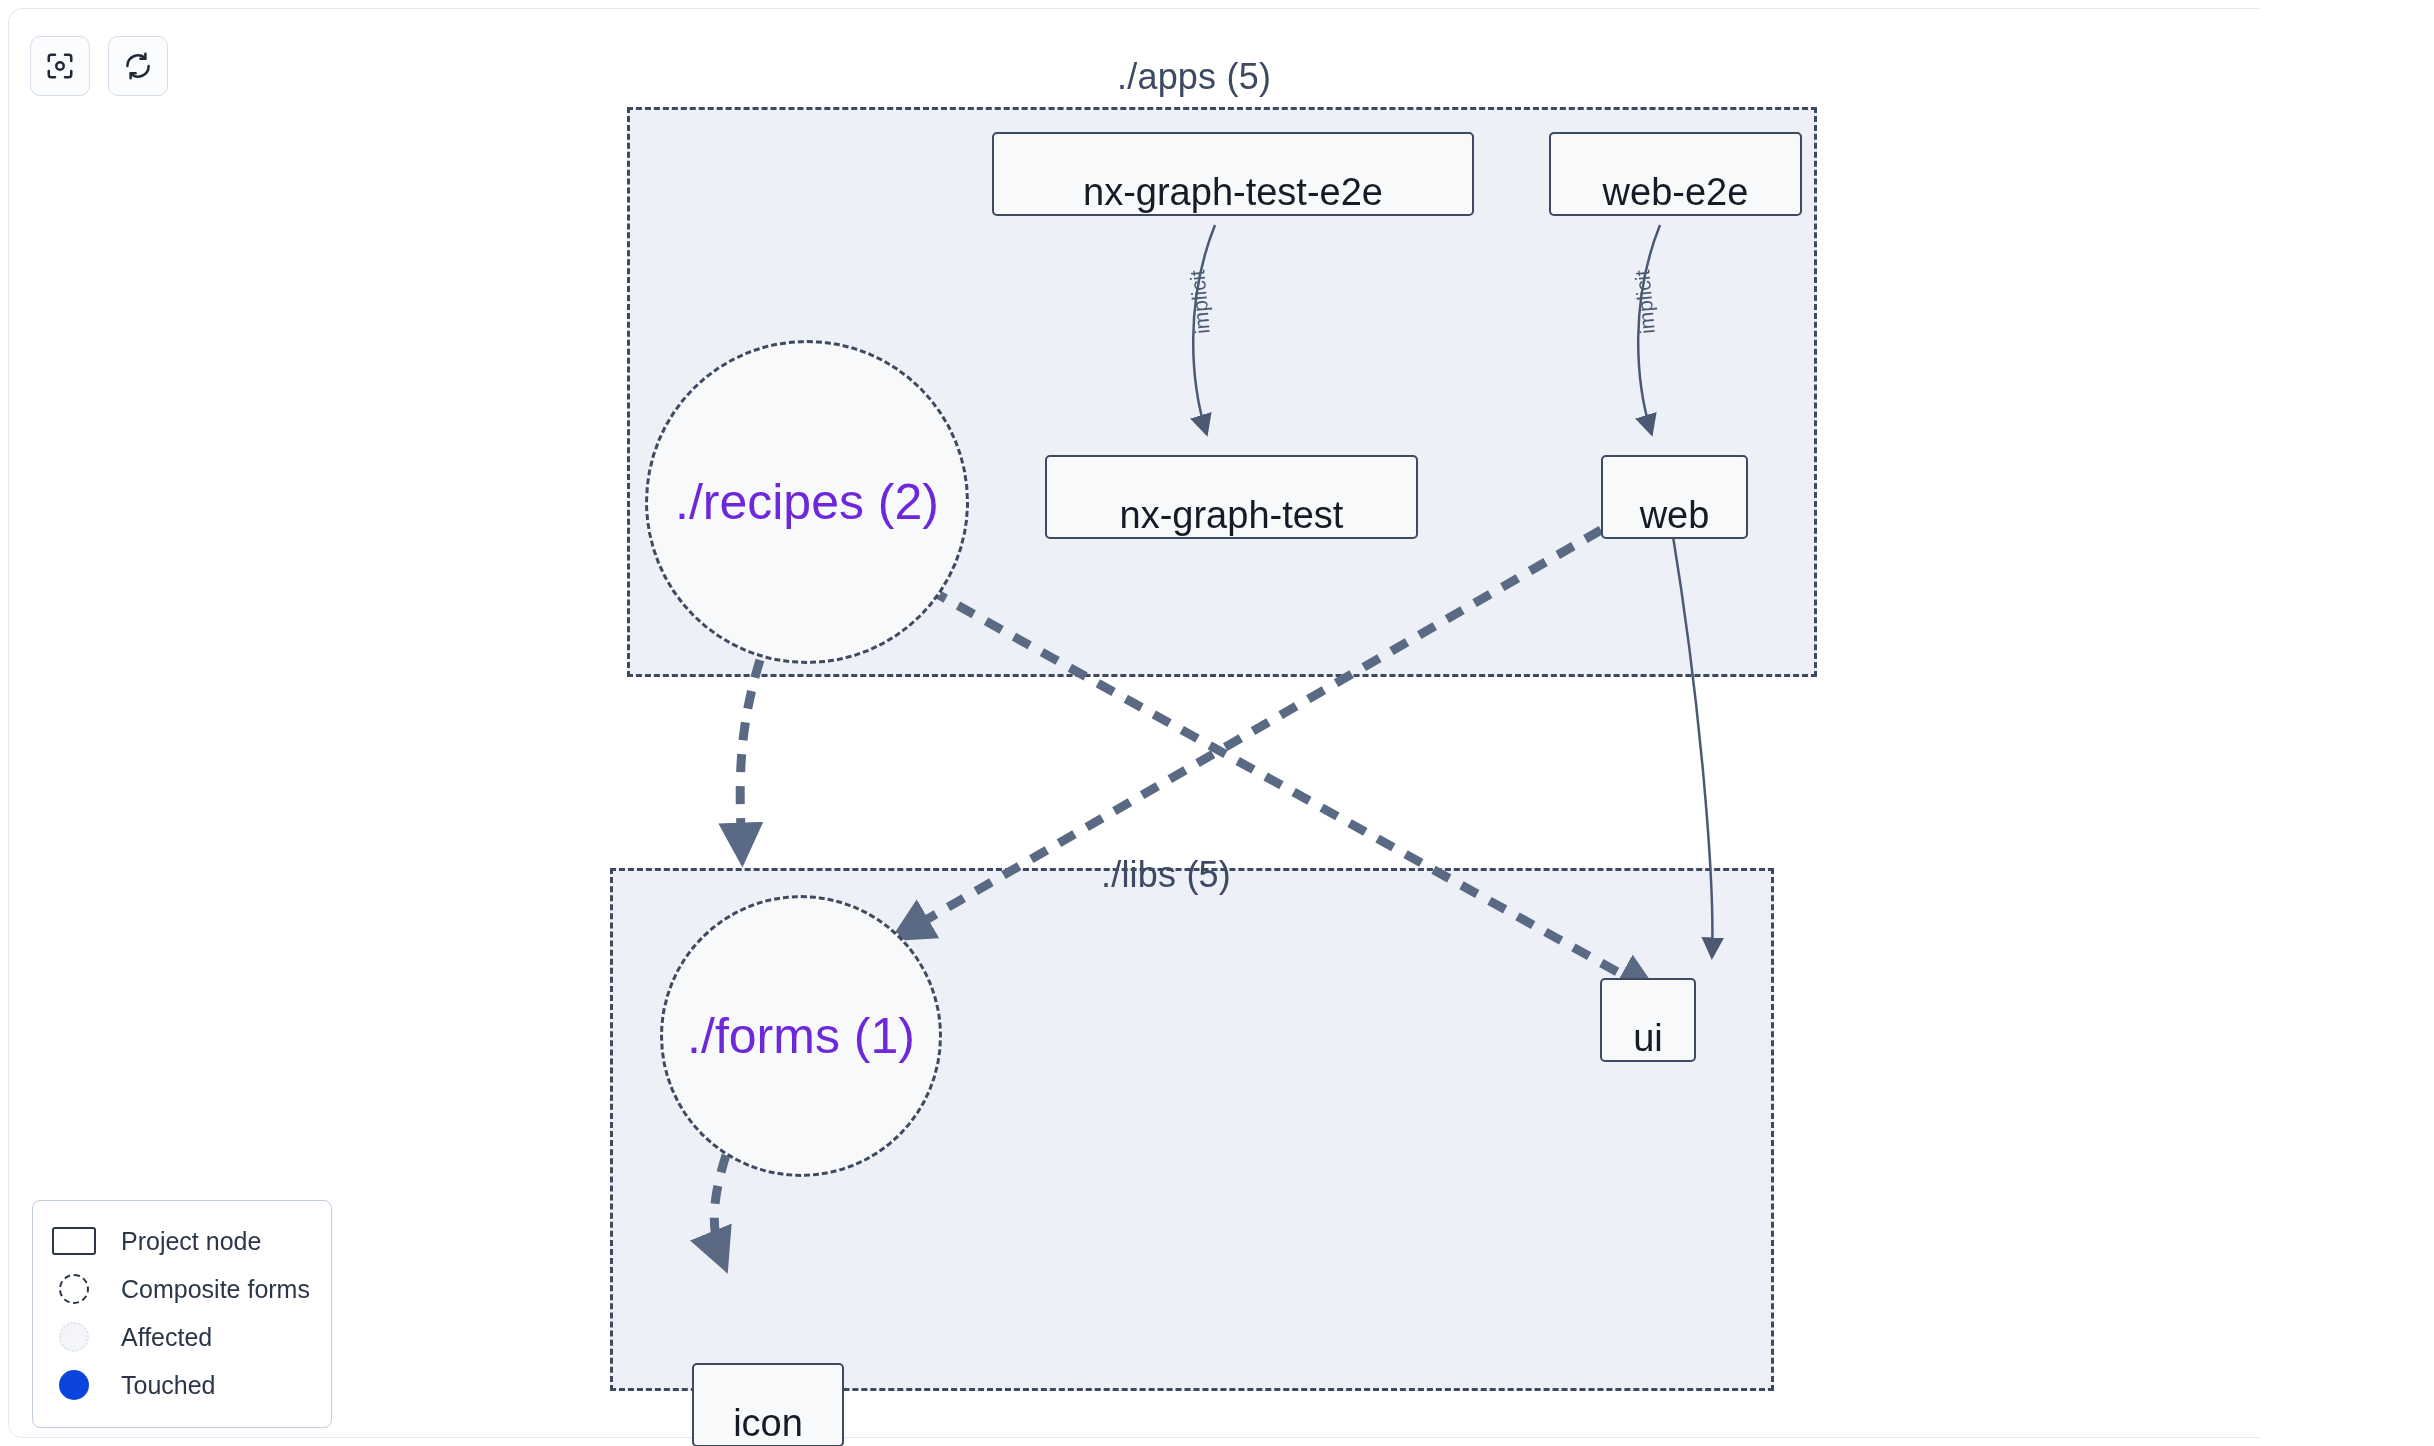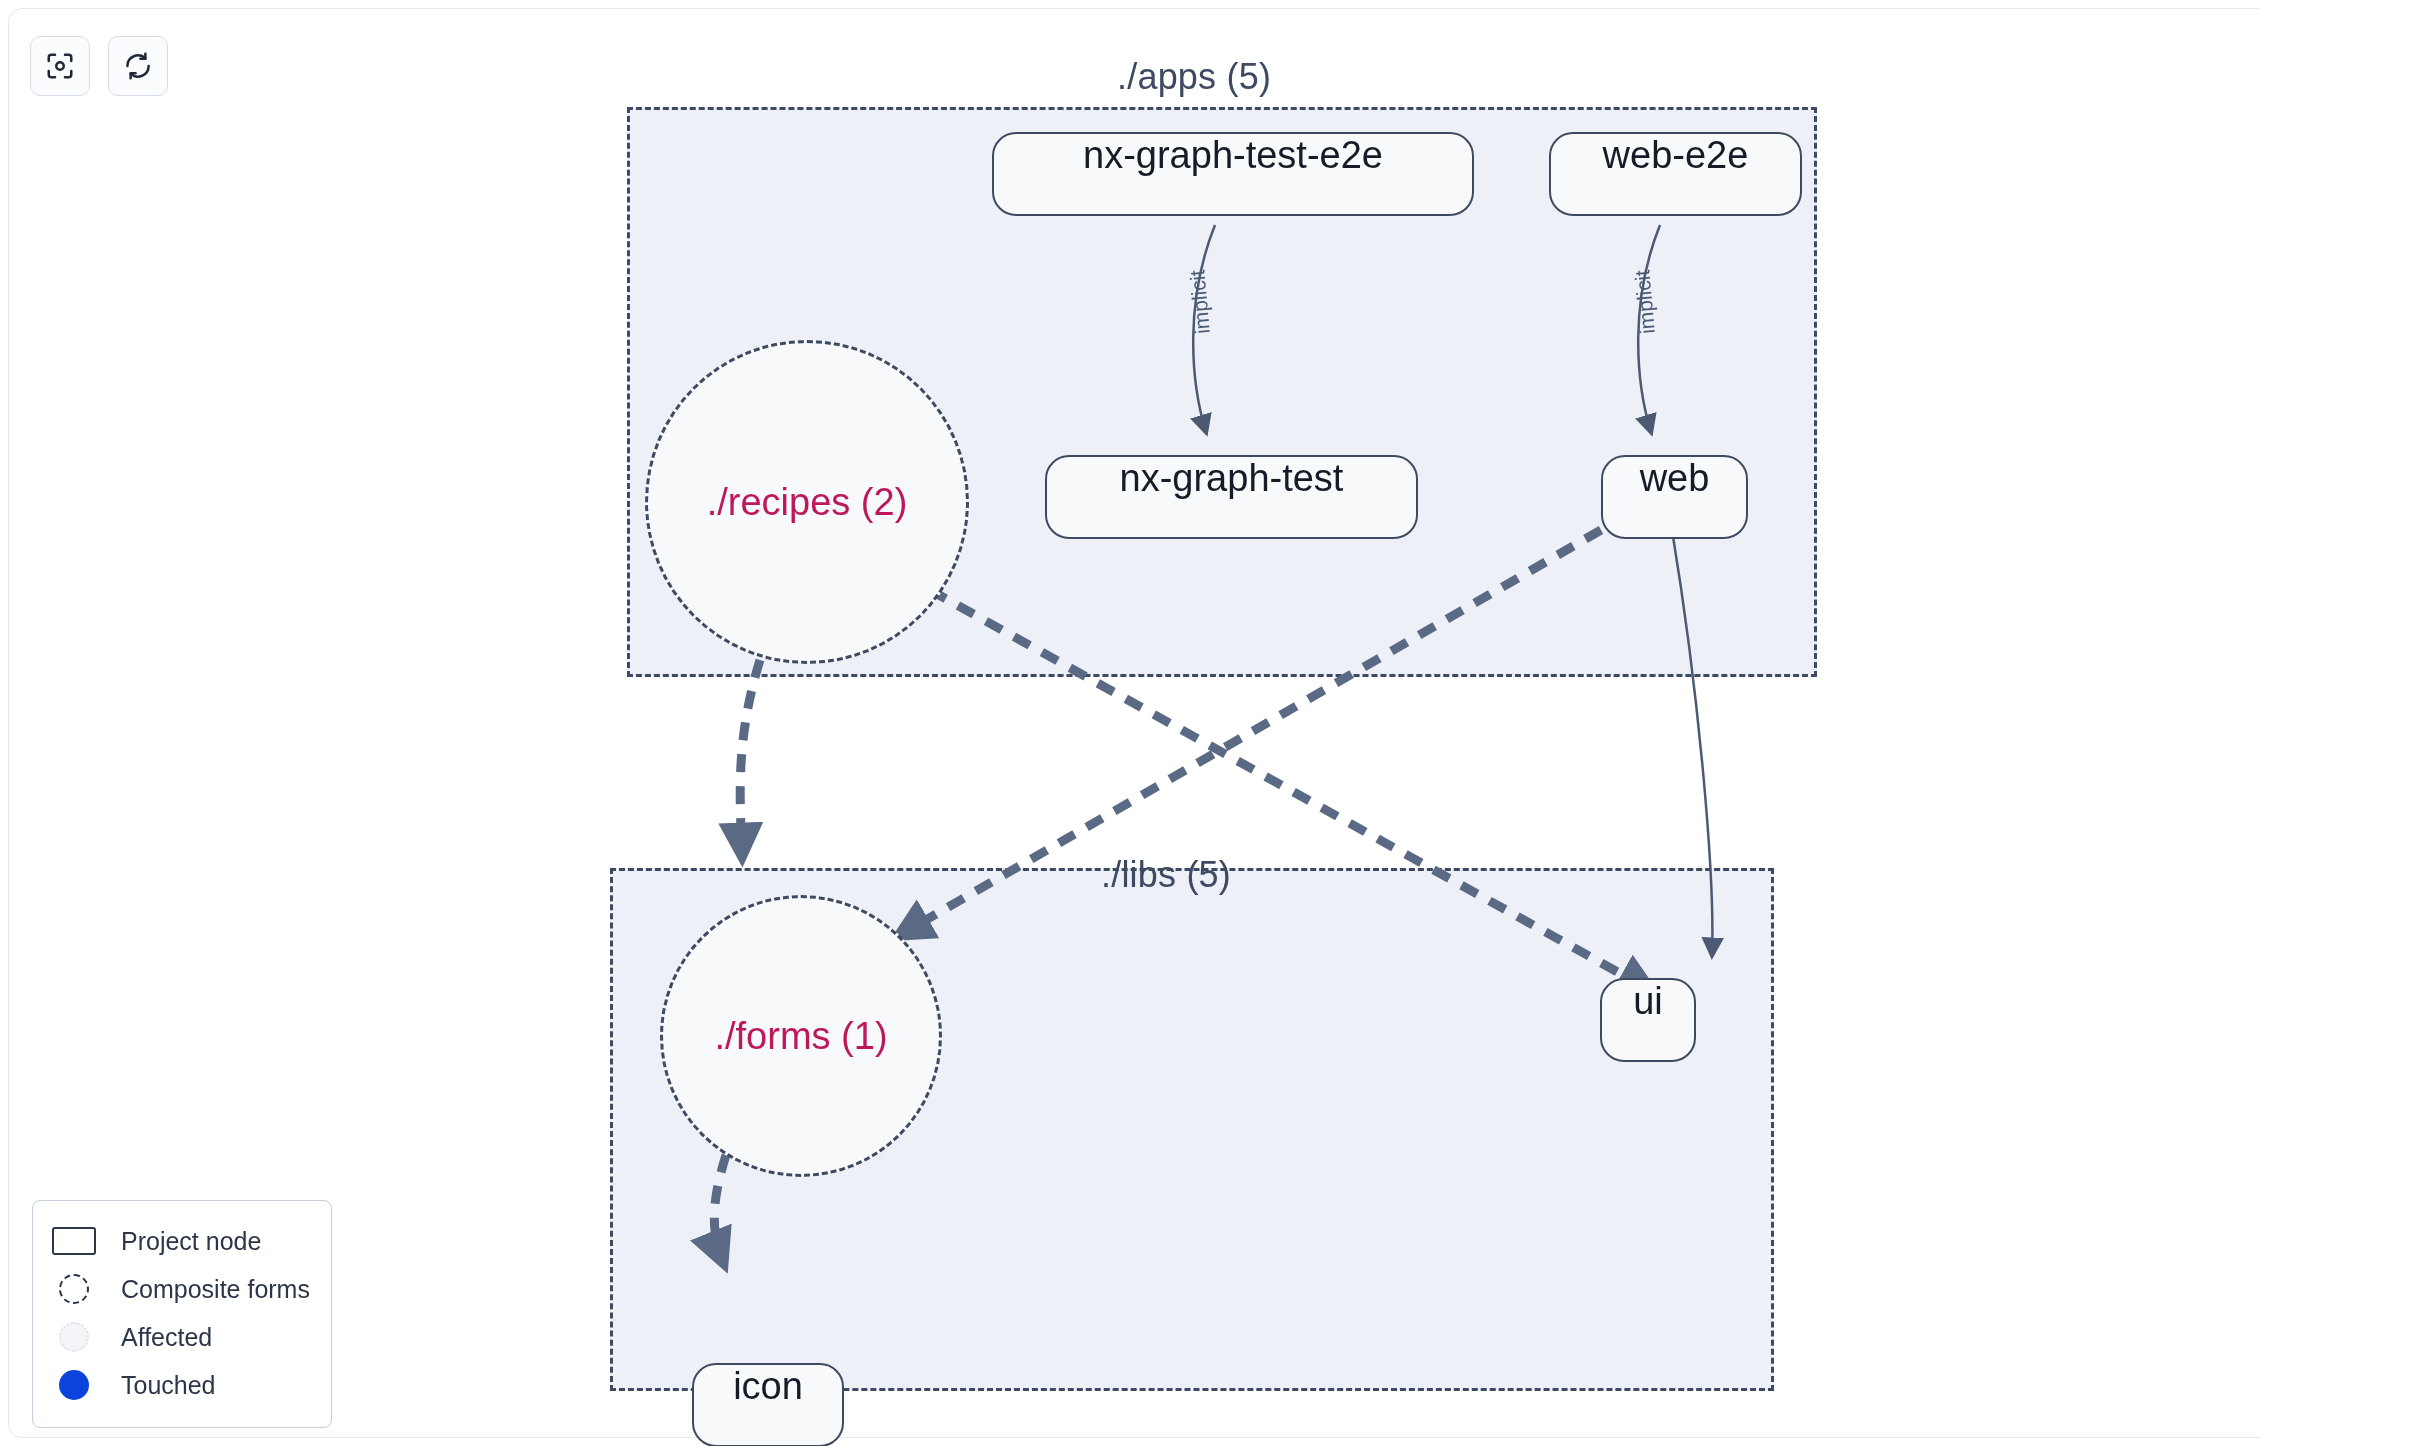--- a/index.html
+++ b/index.html
@@ -82,43 +82,43 @@
     white-space: nowrap;
     z-index: 30;
     font-family: "Liberation Sans", sans-serif;
   }
 
   
   .node {
     position: absolute;
     background: #f7f9fb;
     border: 2px solid #3d4a61;
-    border-radius: 24px;
-    display: flex;
-    align-items: flex-start;
+    border-radius: 5px;
+    display: flex;
+    align-items: flex-end;
     justify-content: center;
     color: #151c28;
     font-size: 38px;
     white-space: nowrap;
     box-sizing: border-box;
     cursor: pointer;
     z-index: 25;
   }
 
   
   .composite {
     position: absolute;
     background: #f7f9fb;
     border: 3px dashed #3d4a61;
     border-radius: 50%;
     display: flex;
     align-items: center;
     justify-content: center;
-    color: #be185d;
-    font-size: 38px;
+    color: #6d28d9;
+    font-size: 50px;
     white-space: nowrap;
     box-sizing: border-box;
     cursor: pointer;
     z-index: 25;
   }
 
   
   .edge-label {
     position: absolute;
     font-size: 21px;

